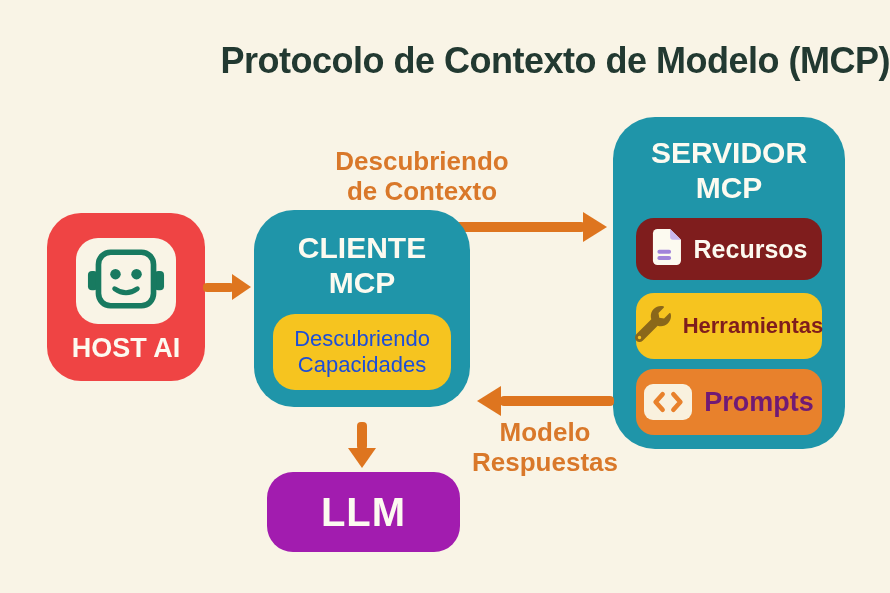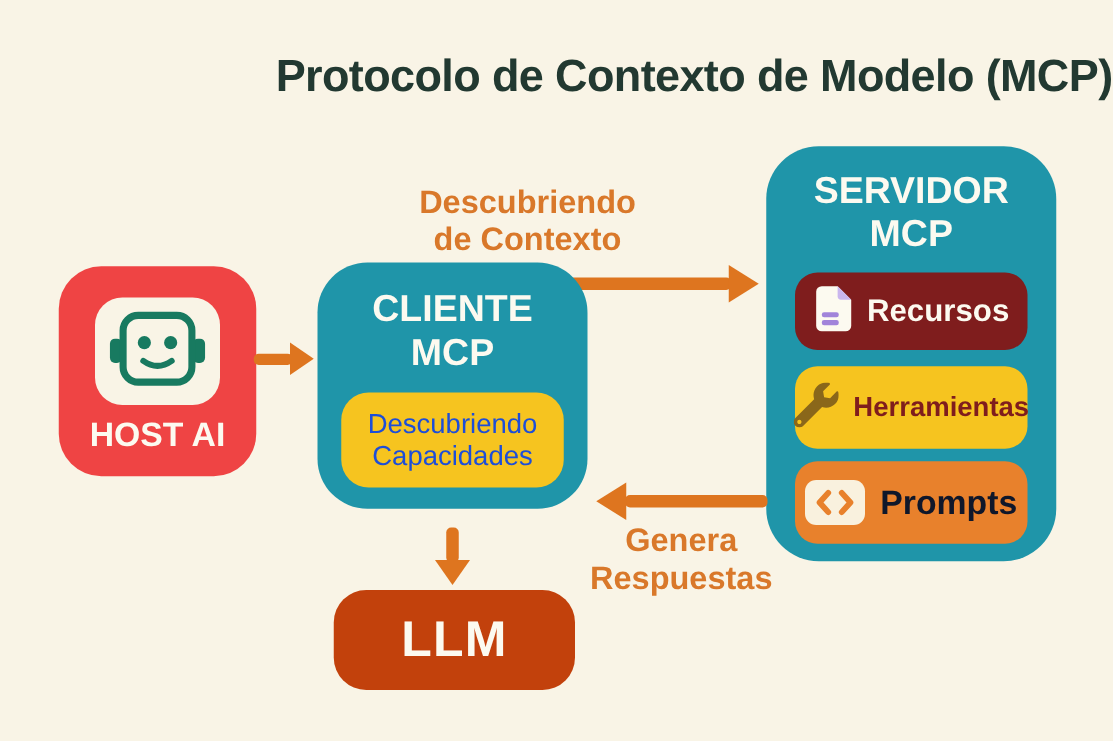--- a/index.html
+++ b/index.html
@@ -89,32 +89,32 @@
     border-radius: 18px;
     display: flex; align-items: center; justify-content: center;
     gap: 12px;
   }
   #pill-recursos   { top: 101px; height: 62px; background: #7f1d1d; }
   #pill-herramientas { top: 176px; height: 66px; background: #F6C41F; }
   #pill-prompts    { top: 252px; height: 66px; background: #E8812C; }
   .pill-label { font-weight: 700; }
   #pill-recursos .pill-label   { color: #FCFAF0; font-size: 25px; }
   #pill-herramientas .pill-label { color: #7f1d1d; font-size: 22px; }
-  #pill-prompts .pill-label    { color: #0f172a; font-size: 27px; }
+  #pill-prompts .pill-label    { color: #701a75; font-size: 27px; }
   .code-tile {
     width: 48px; height: 36px;
     background: #F9F1DE;
     border-radius: 9px;
     display: flex; align-items: center; justify-content: center;
   }
 
   
   #llm-box {
     left: 267px; top: 472px; width: 193px; height: 80px;
-    background: #c2410c;
+    background: #a21caf;
     border-radius: 26px;
     display: flex; align-items: center; justify-content: center;
     color: #FCFAF0;
     font-size: 40px;
     font-weight: 700;
     letter-spacing: 1px;
   }
 
   
   .shaft { background: #DE751F; border-radius: 4px; }
@@ -218,21 +218,21 @@
         <polyline points="29,5 38,15 29,25" fill="none" stroke="#E8812C" stroke-width="6" stroke-linecap="round" stroke-linejoin="round"></polyline>
       </svg>
     </span>
     <span class="pill-label">Prompts</span>
   </div>
 </div>
 
 <div class="abs shaft" id="a3-shaft"></div>
 <div class="abs tri" id="a3-head"></div>
 
-<div class="abs flow-label pre" id="label-genera">Genera
+<div class="abs flow-label pre" id="label-genera">Modelo
 Respuestas</div>
 
 <div class="abs shaft" id="a4-shaft"></div>
 <div class="abs tri" id="a4-head"></div>
 
 <div class="abs" id="llm-box">
   <span>LLM</span>
 </div>
 
 </body></html>

